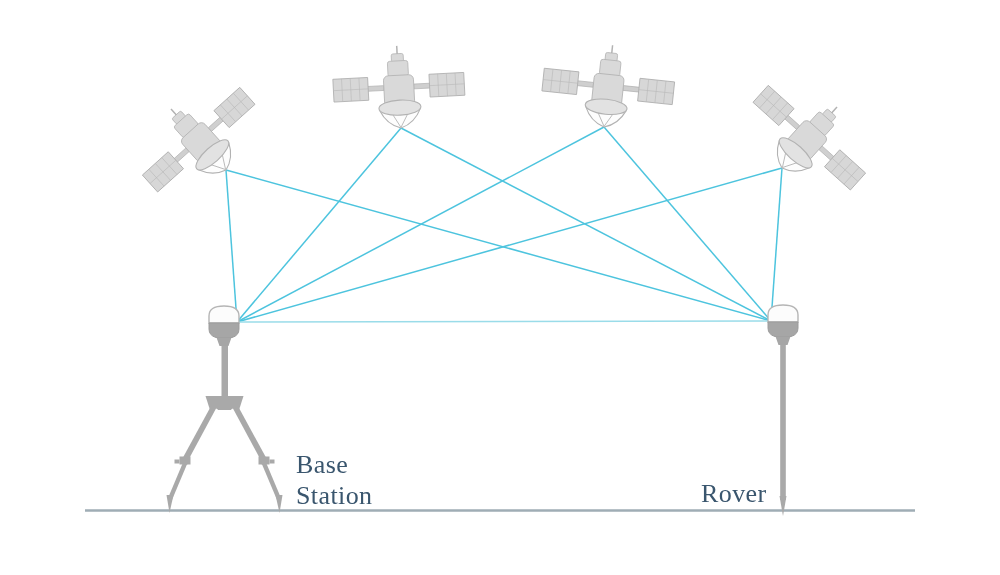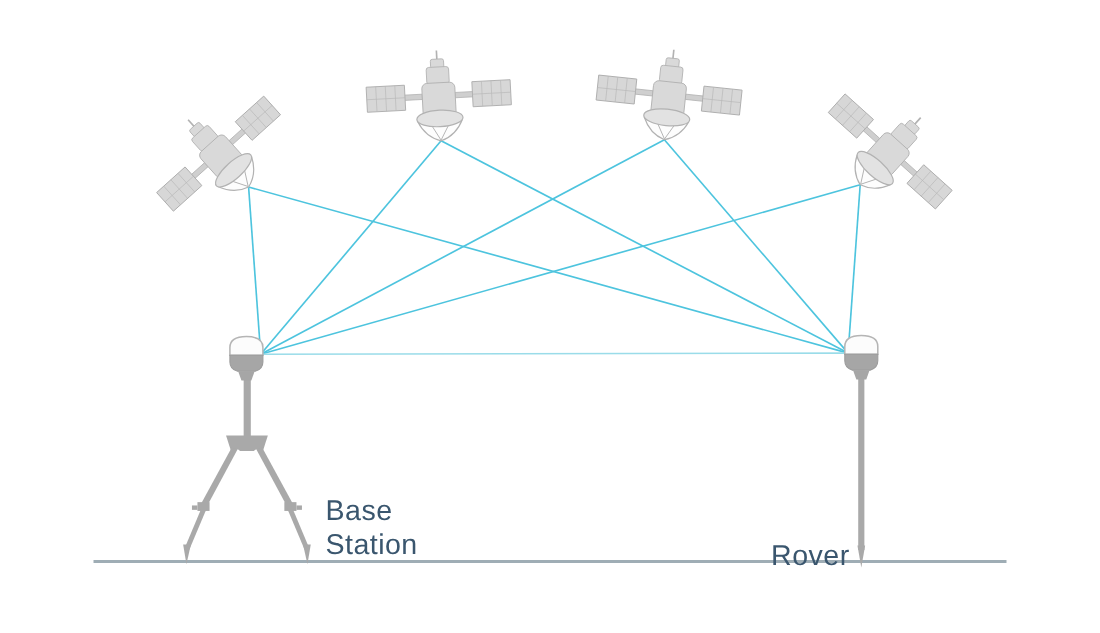--- a/index.html
+++ b/index.html
@@ -2,21 +2,21 @@
 <html style="--label-text: #3a566e; --ground-line: #9fadb5;"><head>
 <meta charset="utf-8">
 <style>
   html, body { margin: 0; padding: 0; background: #ffffff; }
   #canvas {
     position: relative;
     width: 1000px;
     height: 575px;
     background: #ffffff;
     overflow: hidden;
-    font-family: Liberation Sans, sans-serif;
+    font-family: Liberation Serif, serif;
   }
   #scene {
     position: absolute;
     left: 0; top: 0;
   }
   .label {
     position: absolute;
     font-size: 26px;
     line-height: 31px;
     font-weight: 300;
@@ -117,14 +117,14 @@
     <g fill="#a9a9a9">
       <rect x="780.2" y="337" width="5.6" height="163"></rect>
       <path d="M779.5,496 L786.5,496 L783,516 Z"></path>
     </g>
 
     <use href="#receiver-proto" transform="translate(202,303)"></use>
     <use href="#receiver-proto" transform="translate(761,302)"></use>
   </svg>
 
   <div class="label" style="left:296px; top:449px; width:106px;">Base Station</div>
-  <div class="label" style="left:701px; top:478px;margin-top:12px;">Rover</div>
+  <div class="label" style="left:701px; top:478px;">Rover</div>
 </div>
 
 </body></html>

